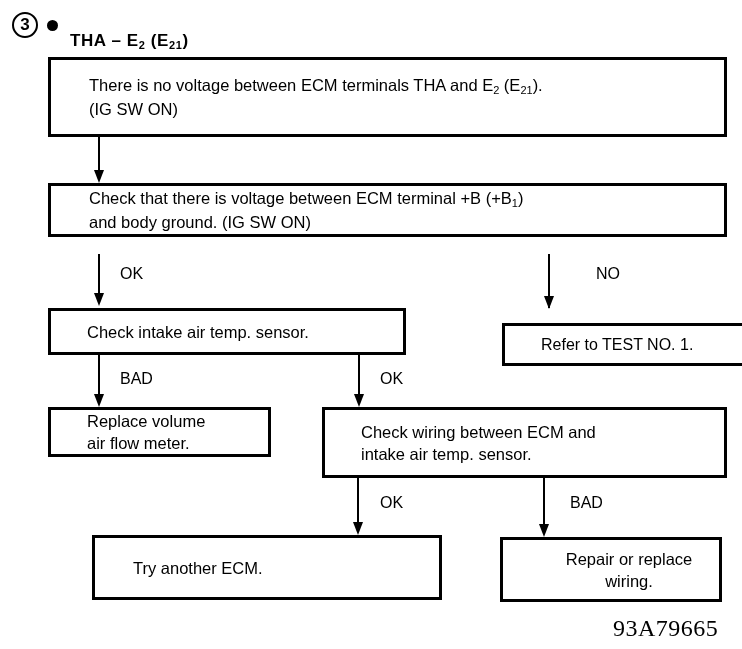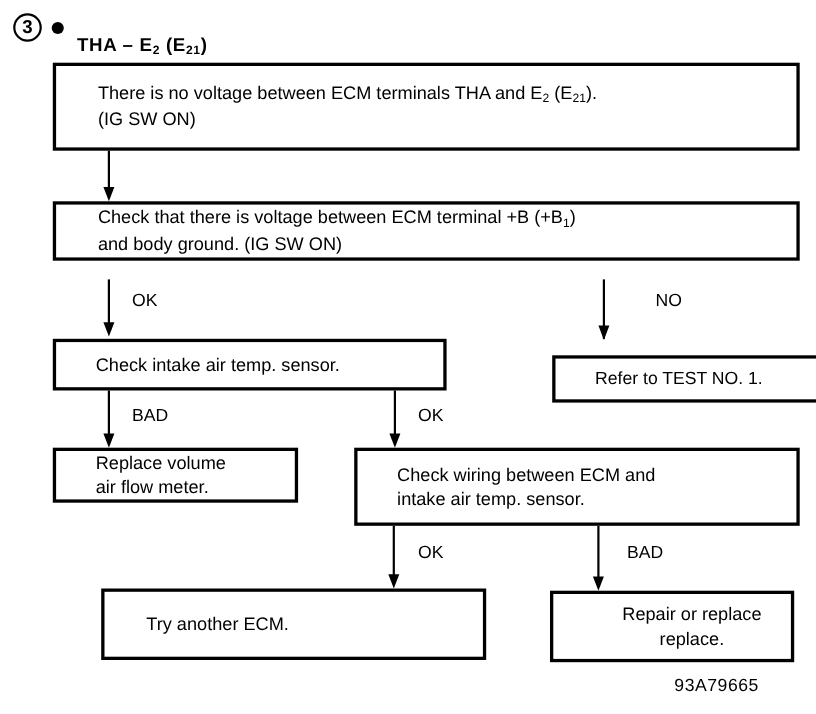--- a/index.html
+++ b/index.html
@@ -107,22 +107,22 @@
   .edge-label {
     position: absolute;
     font-size: 16px;
     line-height: 18px;
     white-space: nowrap;
   }
 
   
   .fig-code {
     position: absolute;
-    font-family: Liberation Sans, sans-serif;
-    font-size: 16px;
+    font-family: Liberation Serif, serif;
+    font-size: 24px;
     letter-spacing: 0.5px;
     white-space: nowrap;
   }
 </style>
 </head>
 <body>
 
 <div id="page">
 
   <div class="hdr">
@@ -185,18 +185,18 @@
   <div class="vline" style="left:543px; top:478px; height:50px;"></div>
   <div class="arrowhead" style="left:539px; top:524px;"></div>
   <div class="edge-label" style="left:570px; top:494px;">BAD</div>
 
   <div class="box" style="left:48px; top:535px; width:350px; height:65px;margin-left:44px;">
     <div class="ln">Try another ECM.</div>
   </div>
 
   <div class="box tight" style="left:500px; top:537px; width:222px; height:65px;align-items:center;">
     <div class="ln">Repair or replace</div>
-    <div class="ln">replace.</div>
+    <div class="ln">wiring.</div>
   </div>
 
   <div class="fig-code" style="left:613px; top:615px;">93A79665</div>
 
 </div>
 
 </body></html>

